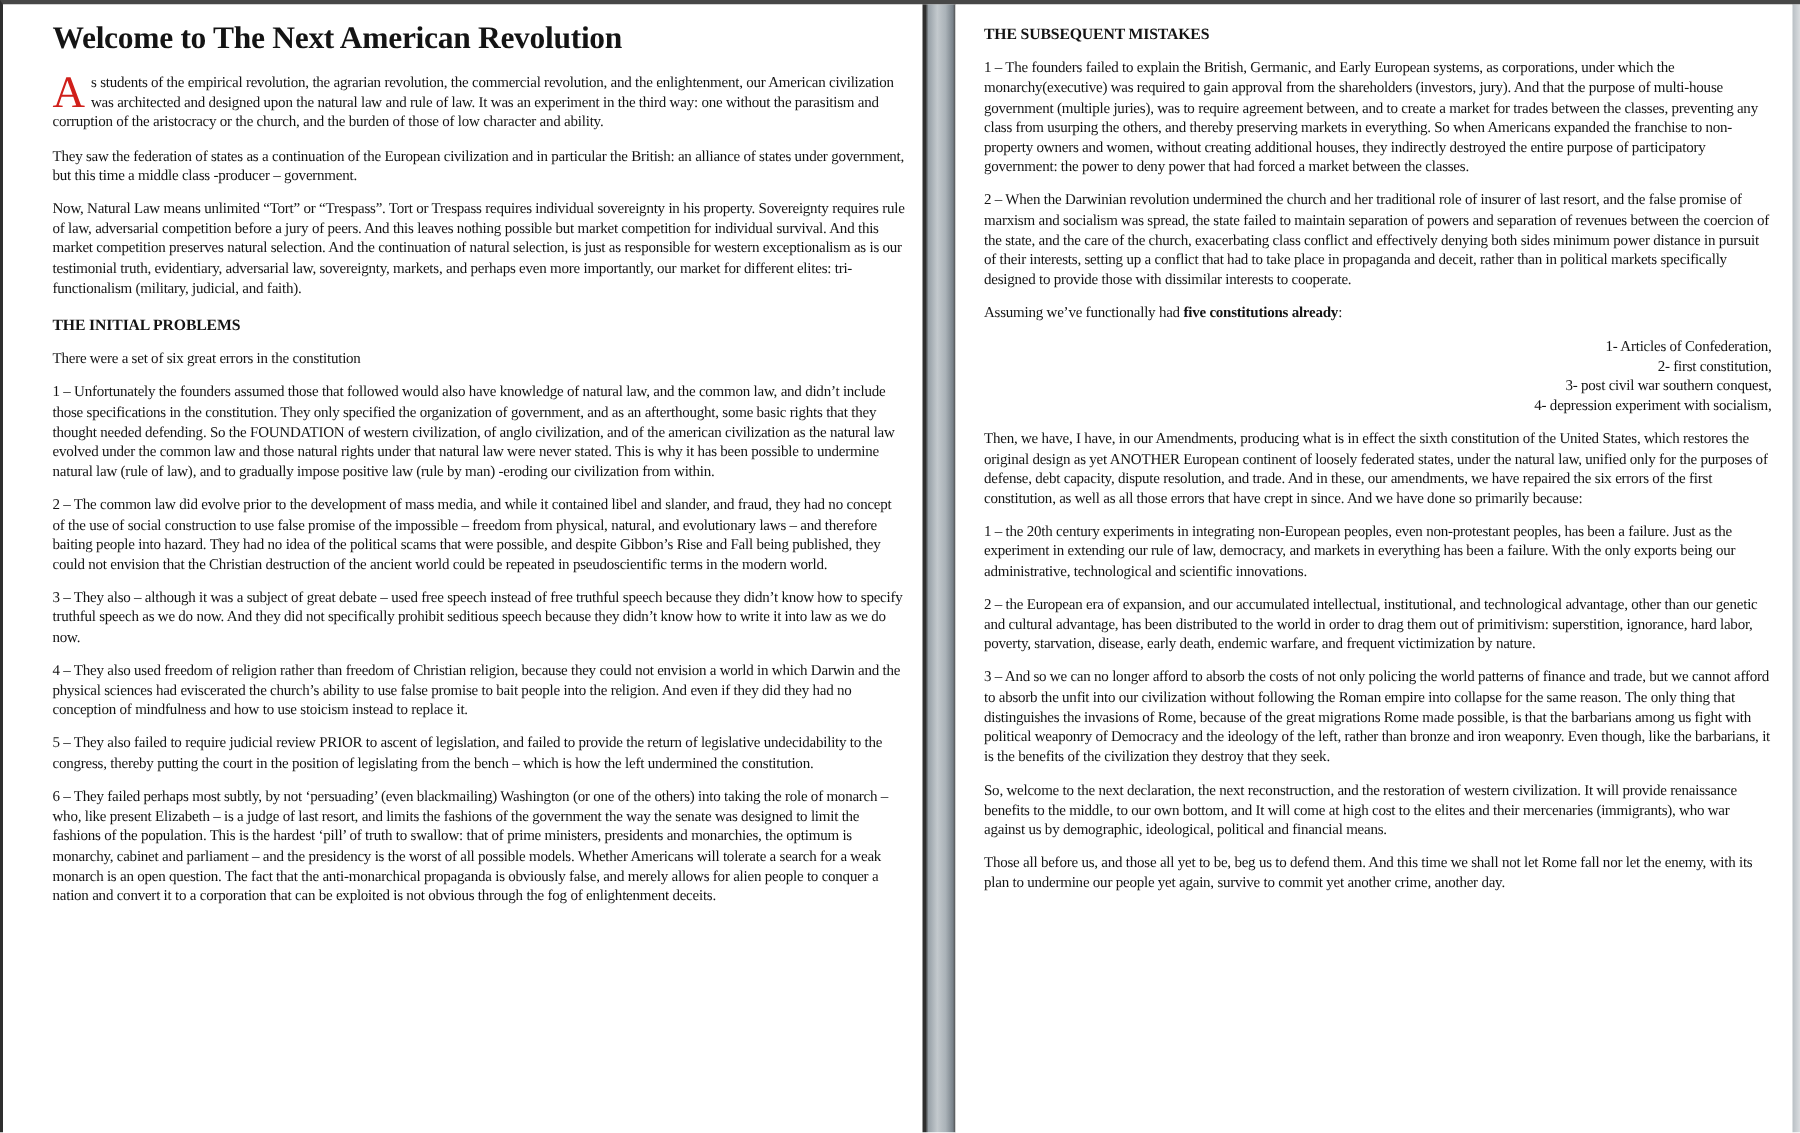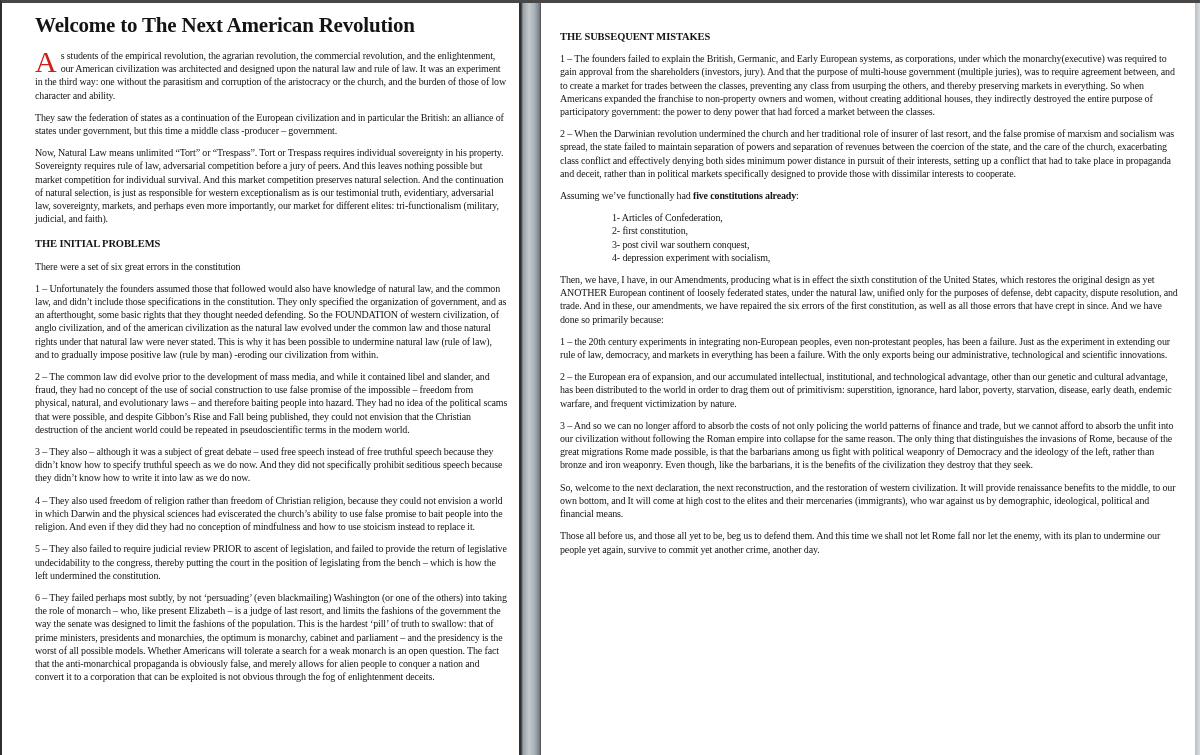--- a/index.html
+++ b/index.html
@@ -6,39 +6,39 @@
   body {
     width:1200px; height:755px; overflow:hidden;
     background:#ffffff; color:#141414;
     font-family:"Liberation Serif","DejaVu Serif",serif;
   }
   .spread {
     display:flex; width:1200px; height:755px; box-sizing:border-box;
     border-top:3px solid #474747; border-left:2px solid #2e2e2e;
   }
   .page { background:#ffffff; box-sizing:border-box; overflow:hidden; height:100%; }
-  .page-left  { width:517px; flex:none; padding:6px 11px 0 33px; }
+  .page-left  { width:613px; flex:none; padding:6px 11px 0 33px; }
   .gutter {
     width:22px; flex:none; height:100%;
     background:linear-gradient(90deg,#2f2f2f 0px,#2f2f2f 2px,#98a1a8 4px,#c3c9cd 45%,#aab2b8 70%,#79828a 92%,#4a4a4a 100%);
   }
   .page-right { flex:1; padding:9px 14px 0 19px; }
   .right-edge { width:5px; flex:none; height:100%;
     background:linear-gradient(90deg,#b9bfc4 0,#dadde0 100%); }
 
   p { margin:0 0 9px 0; font-size:10px; line-height:13.2px; letter-spacing:-0.15px; }
   h1 { font-size:21px; line-height:25px; margin:4px 0 11px 0; letter-spacing:-0.2px; font-weight:bold; }
   h2 { font-size:10.5px; line-height:13.2px; margin:12px 0 9px 0; font-weight:bold; letter-spacing:-0.1px; }
   h3.closing { font-size:13px; line-height:16px; margin:13px 0 0 0; font-weight:bold; letter-spacing:-0.1px; }
 
   .dropcap {
     float:left; color:#d01f1a; font-size:30px; line-height:24px;
     padding:1px 4px 0 0; letter-spacing:0;
   }
-  ul.constitutions { list-style:none; margin:0 0 9px 0; padding:0 0 0 52px; }
+  ul.constitutions { list-style:none; margin:0 0 9px 0; padding:0 0 0 52px;text-align:right; }
   ul.constitutions li { font-size:10px; line-height:13.2px; letter-spacing:-0.15px; }
   strong { font-weight:bold; }
 </style>
 </head>
 <body>
 
 <div class="spread">
 
   <div class="page page-left">
     <h1>Welcome to The Next American Revolution</h1>
@@ -57,21 +57,21 @@
     <p>2 – The common law did evolve prior to the development of mass media, and while it contained libel and slander, and fraud, they had no concept of the use of social construction to use false promise of the impossible – freedom from physical, natural, and evolutionary laws – and therefore baiting people into hazard. They had no idea of the political scams that were possible, and despite Gibbon’s Rise and Fall being published, they could not envision that the Christian destruction of the ancient world could be repeated in pseudoscientific terms in the modern world.</p>
     <p>3 – They also – although it was a subject of great debate – used free speech instead of free truthful speech because they didn’t know how to specify truthful speech as we do now. And they did not specifically prohibit seditious speech because they didn’t know how to write it into law as we do now.</p>
     <p>4 – They also used freedom of religion rather than freedom of Christian religion, because they could not envision a world in which Darwin and the physical sciences had eviscerated the church’s ability to use false promise to bait people into the religion. And even if they did they had no conception of mindfulness and how to use stoicism instead to replace it.</p>
     <p>5 – They also failed to require judicial review PRIOR to ascent of legislation, and failed to provide the return of legislative undecidability to the congress, thereby putting the court in the position of legislating from the bench – which is how the left undermined the constitution.</p>
     <p>6 – They failed perhaps most subtly, by not ‘persuading’ (even blackmailing) Washington (or one of the others) into taking the role of monarch – who, like present Elizabeth – is a judge of last resort, and limits the fashions of the government the way the senate was designed to limit the fashions of the population. This is the hardest ‘pill’ of truth to swallow: that of prime ministers, presidents and monarchies, the optimum is monarchy, cabinet and parliament – and the presidency is the worst of all possible models. Whether Americans will tolerate a search for a weak monarch is an open question. The fact that the anti-monarchical propaganda is obviously false, and merely allows for alien people to conquer a nation and convert it to a corporation that can be exploited is not obvious through the fog of enlightenment deceits.</p>
   </div>
 
   <div class="gutter"></div>
 
   <div class="page page-right">
-    <h2 style="margin-top:18px;">THE SUBSEQUENT MISTAKES</h2>
+    <h2 style="margin-top:5px;">THE SUBSEQUENT MISTAKES</h2>
 
     <p>1 – The founders failed to explain the British, Germanic, and Early European systems, as corporations, under which the monarchy(executive) was required to gain approval from the shareholders (investors, jury). And that the purpose of multi-house government (multiple juries), was to require agreement between, and to create a market for trades between the classes, preventing any class from usurping the others, and thereby preserving markets in everything. So when Americans expanded the franchise to non-property owners and women, without creating additional houses, they indirectly destroyed the entire purpose of participatory government: the power to deny power that had forced a market between the classes.</p>
     <p>2 – When the Darwinian revolution undermined the church and her traditional role of insurer of last resort, and the false promise of marxism and socialism was spread, the state failed to maintain separation of powers and separation of revenues between the coercion of the state, and the care of the church, exacerbating class conflict and effectively denying both sides minimum power distance in pursuit of their interests, setting up a conflict that had to take place in propaganda and deceit, rather than in political markets specifically designed to provide those with dissimilar interests to cooperate.</p>
 
     <p><span>Assuming we’ve functionally had </span><strong>five constitutions already</strong><span>:</span></p>
 
     <ul class="constitutions">
       <li>1- Articles of Confederation,</li>
       <li>2- first constitution,</li>
       <li>3- post civil war southern conquest,</li>

